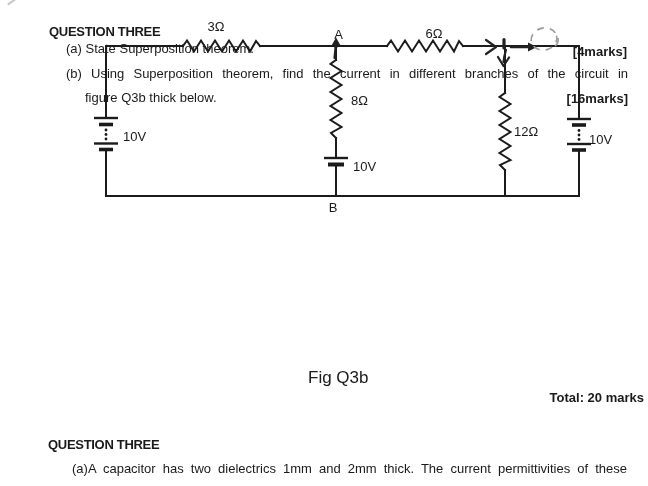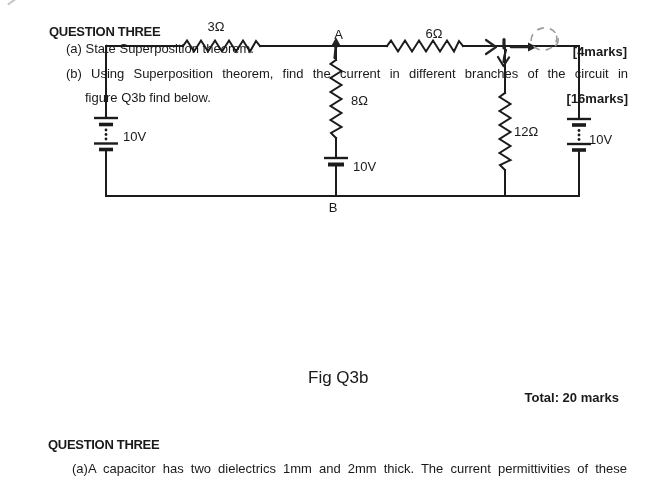--- a/index.html
+++ b/index.html
@@ -30,21 +30,21 @@
 <body>
 
 <div class="scan-mark"></div>
 
 <div class="abs heading" style="left:49px;top:24px;">QUESTION THREE</div>
 
 <div class="abs body-text" style="left:66px;top:41px;">(a) State Superposition theorem.</div>
 <div class="abs marks" style="right:21px;top:44px;">[4marks]</div>
 
 <div class="abs justified" style="left:66px;top:66px;width:562px;">(b) Using Superposition theorem, find the current in different branches of the circuit in</div>
-<div class="abs body-text" style="left:85px;top:90px;">figure Q3b find below.</div>
+<div class="abs body-text" style="left:85px;top:90px;">figure Q3b thick below.</div>
 <div class="abs marks" style="right:20px;top:91px;">[16marks]</div>
 
 <svg id="circuit-svg" width="648" height="230" viewBox="0 0 648 230">
 
   <g stroke="#1b1b1b" stroke-width="2" fill="none" stroke-linecap="square">
 
     <path d="M106 46 H183"></path>
     <path d="M260 46 H387"></path>
     <path d="M463 46 H579"></path>
 
@@ -118,16 +118,16 @@
   <text x="514" y="136">12Ω</text>
   <text x="123" y="141">10V</text>
   <text x="353" y="171">10V</text>
   <text x="589" y="144">10V</text>
   <text x="338.5" y="39" text-anchor="middle">A</text>
   <text x="333" y="212" text-anchor="middle">B</text>
 </svg>
 
 <div class="abs caption" style="left:308px;top:368px;">Fig Q3b</div>
 
-<div class="abs total" style="right:29px;top:390px;">Total: 20 marks</div>
+<div class="abs total" style="right:4px;top:390px;">Total: 20 marks</div>
 
 <div class="abs heading" style="left:48px;top:437px;">QUESTION THREE</div>
 <div class="abs justified" style="left:72px;top:461px;width:555px;">(a)A capacitor has two dielectrics 1mm and 2mm thick. The current permittivities of these</div>
 
 </body></html>

